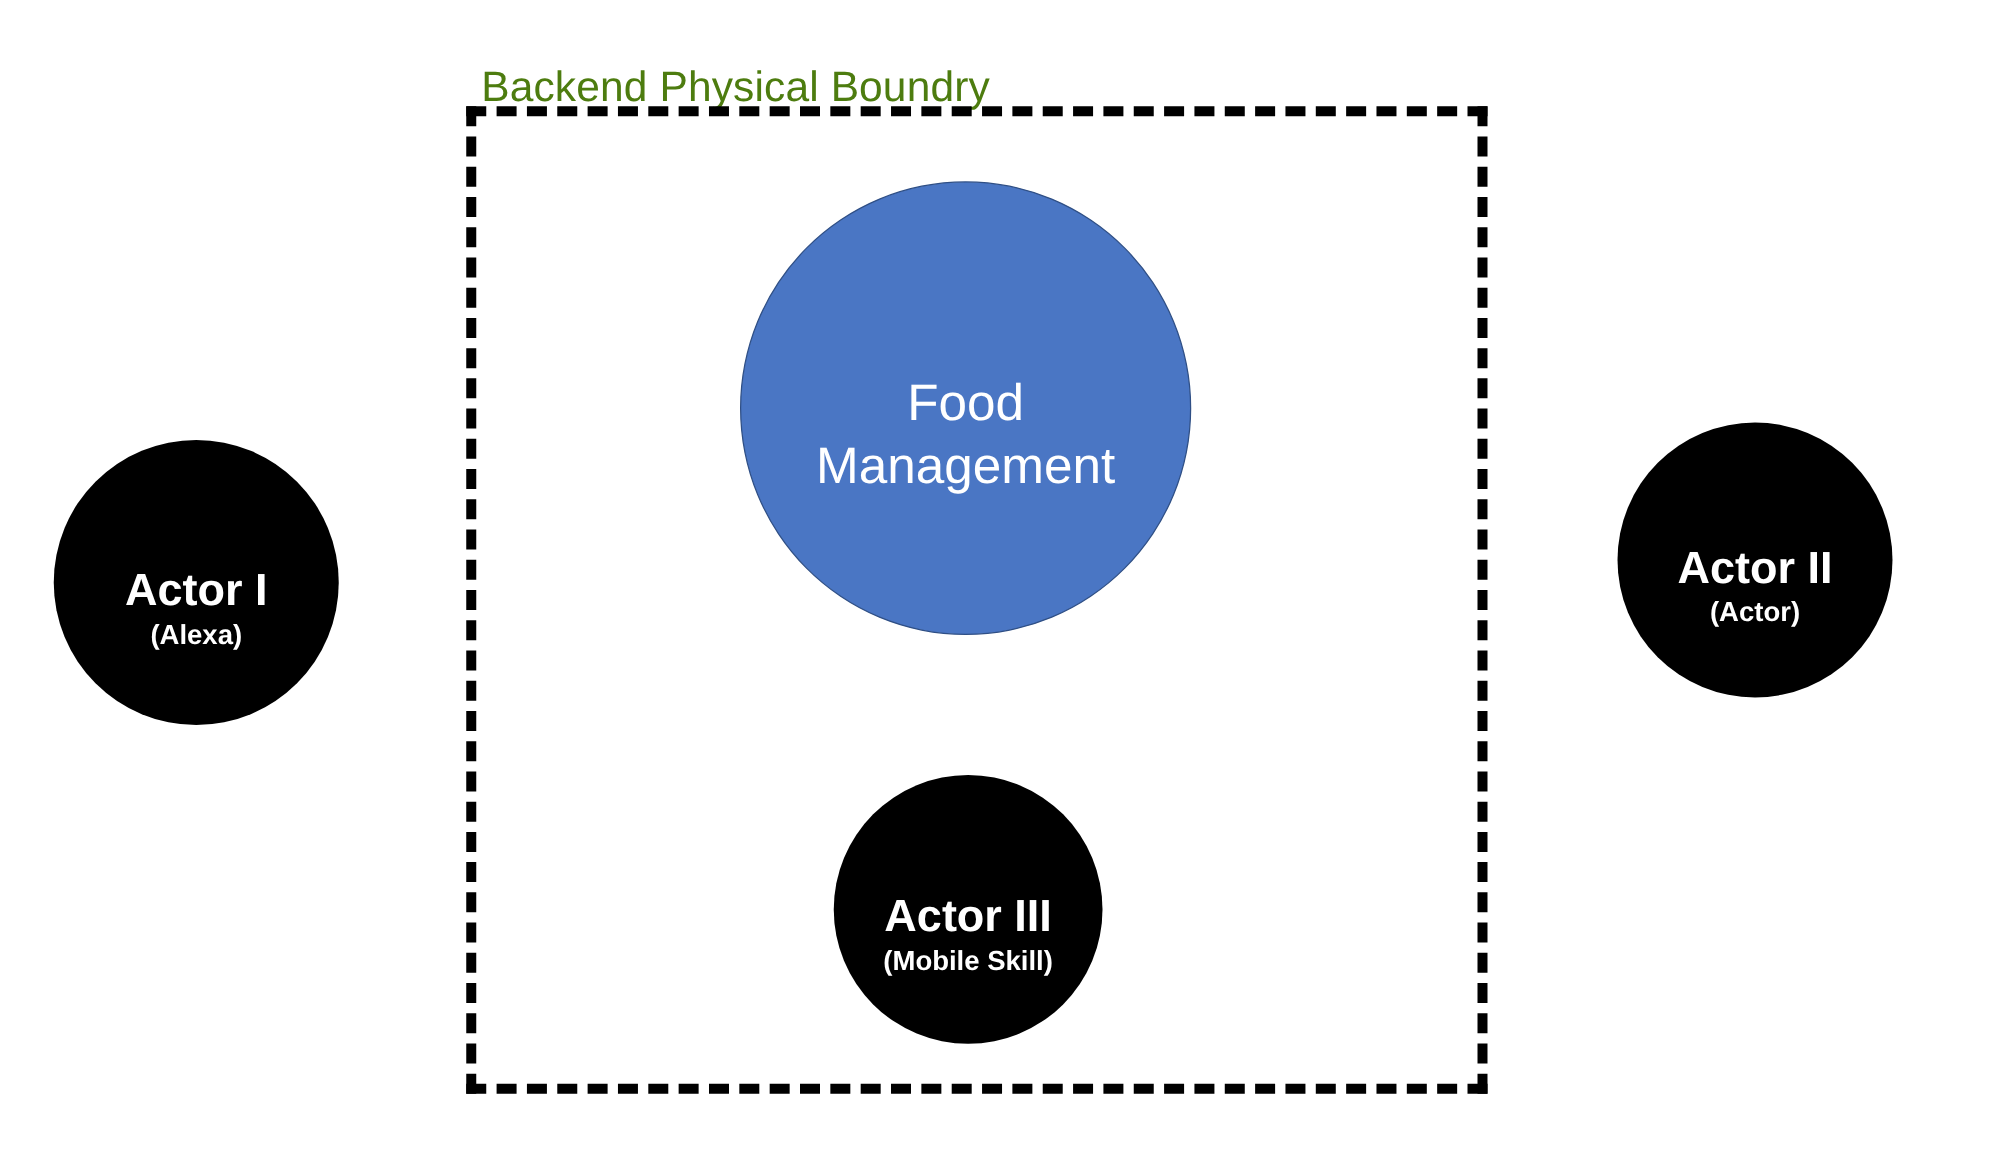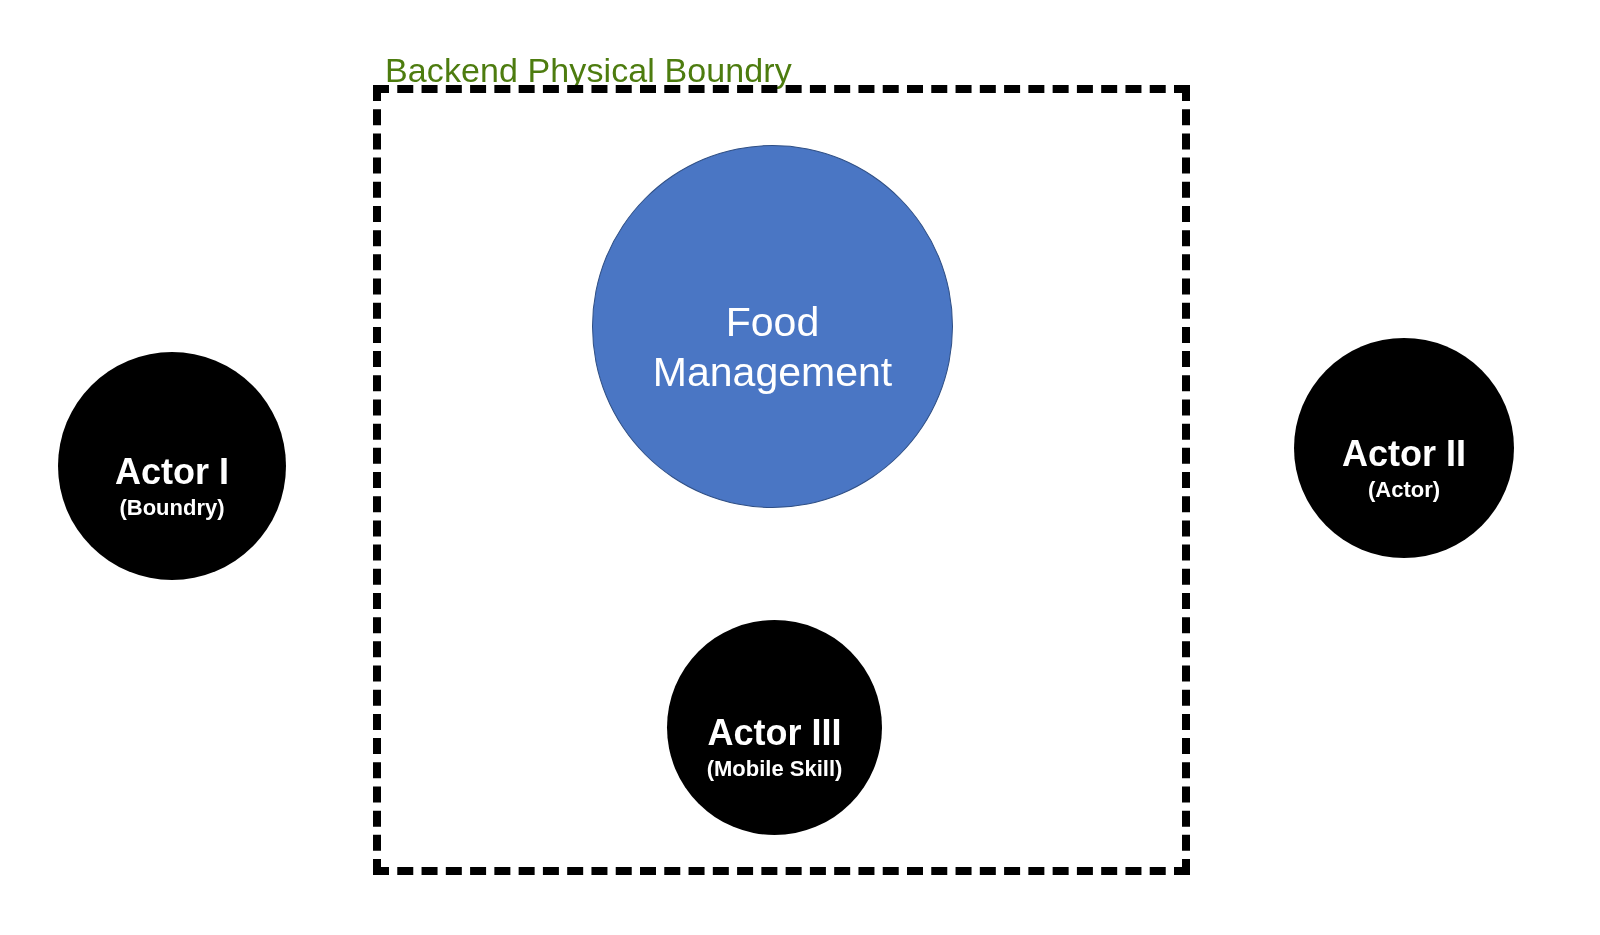--- a/index.html
+++ b/index.html
@@ -92,21 +92,21 @@
   }
   .actor .title {
     font-size: 36px;
   }
   .actor .subtitle {
     font-size: 22px;
     margin-top: 4px;
   }
 
   #node-actor-1 {
-    left: 58px;
+    left: 43px;
     top: 352px;
     width: 228px;
     height: 228px;
   }
   #node-actor-2 {
     left: 1294px;
     top: 338px;
     width: 220px;
     height: 220px;
     text-align: right;
@@ -127,21 +127,21 @@
   <div id="boundary-title">Backend Physical Boundry</div>
 
   <div id="boundary-box"></div>
 
   <div class="node" id="node-food-management">
     <div class="title">Food Management</div>
   </div>
 
   <div class="node actor" id="node-actor-1">
     <div class="title">Actor I</div>
-    <div class="subtitle">(Boundry)</div>
+    <div class="subtitle">(Alexa)</div>
   </div>
 
   <div class="node actor" id="node-actor-2">
     <div class="title">Actor II</div>
     <div class="subtitle">(Actor)</div>
   </div>
 
   <div class="node actor" id="node-actor-3">
     <div class="title">Actor III</div>
     <div class="subtitle">(Mobile Skill)</div>

